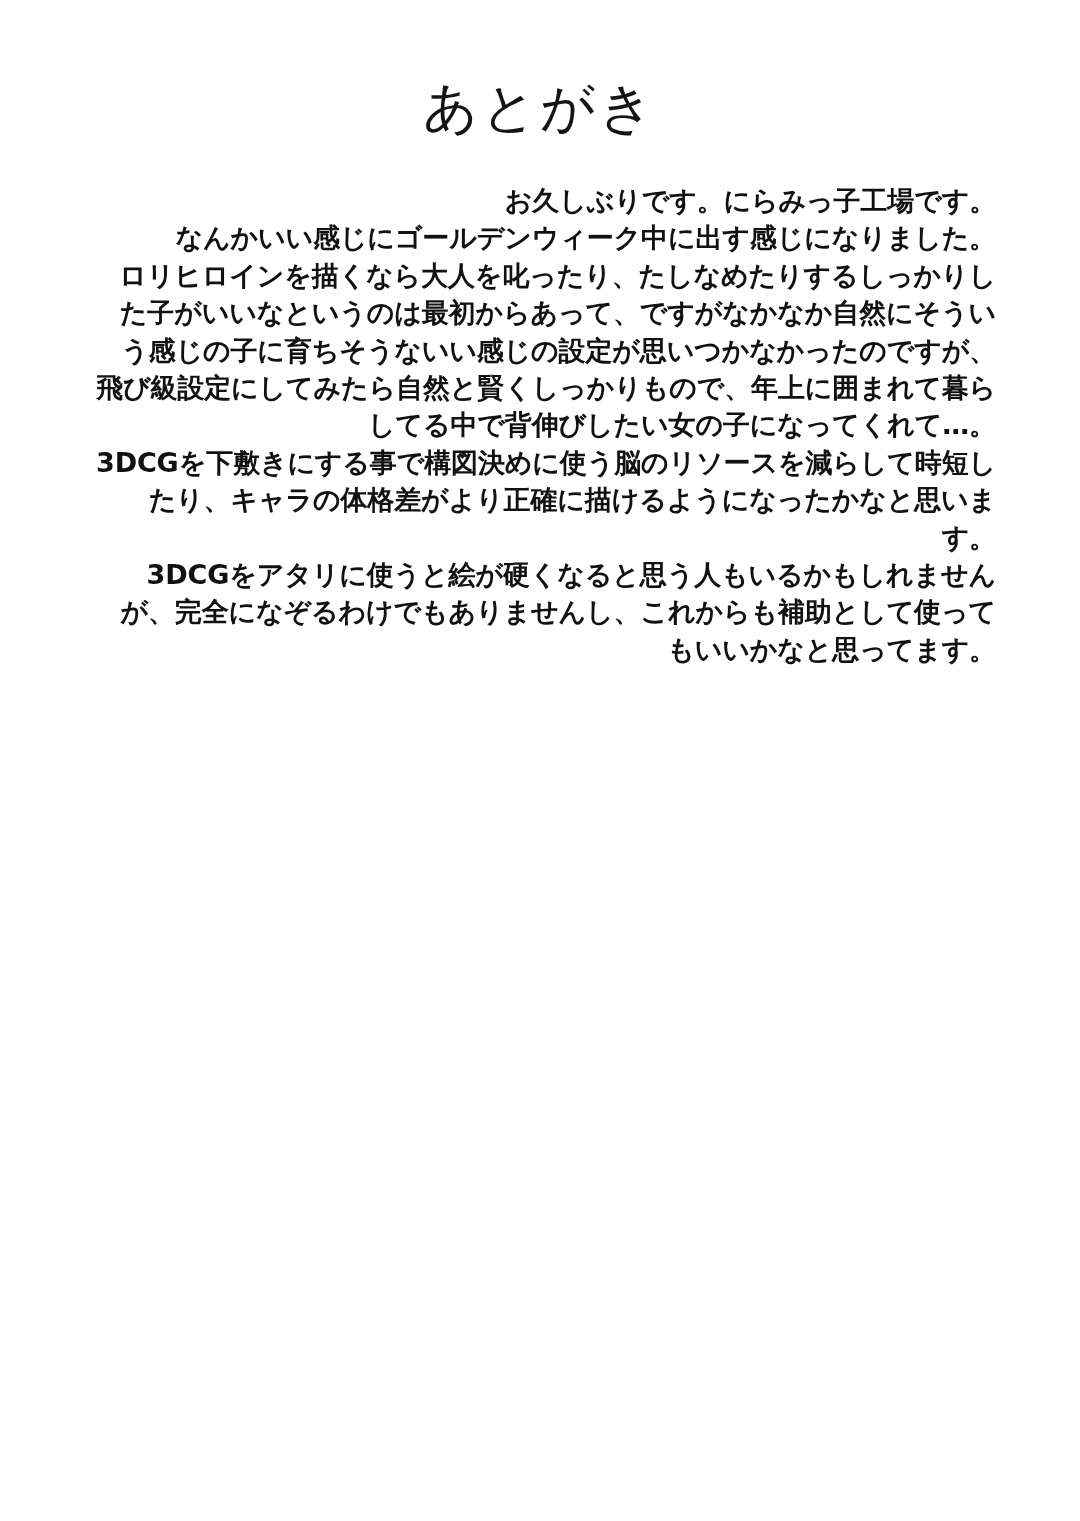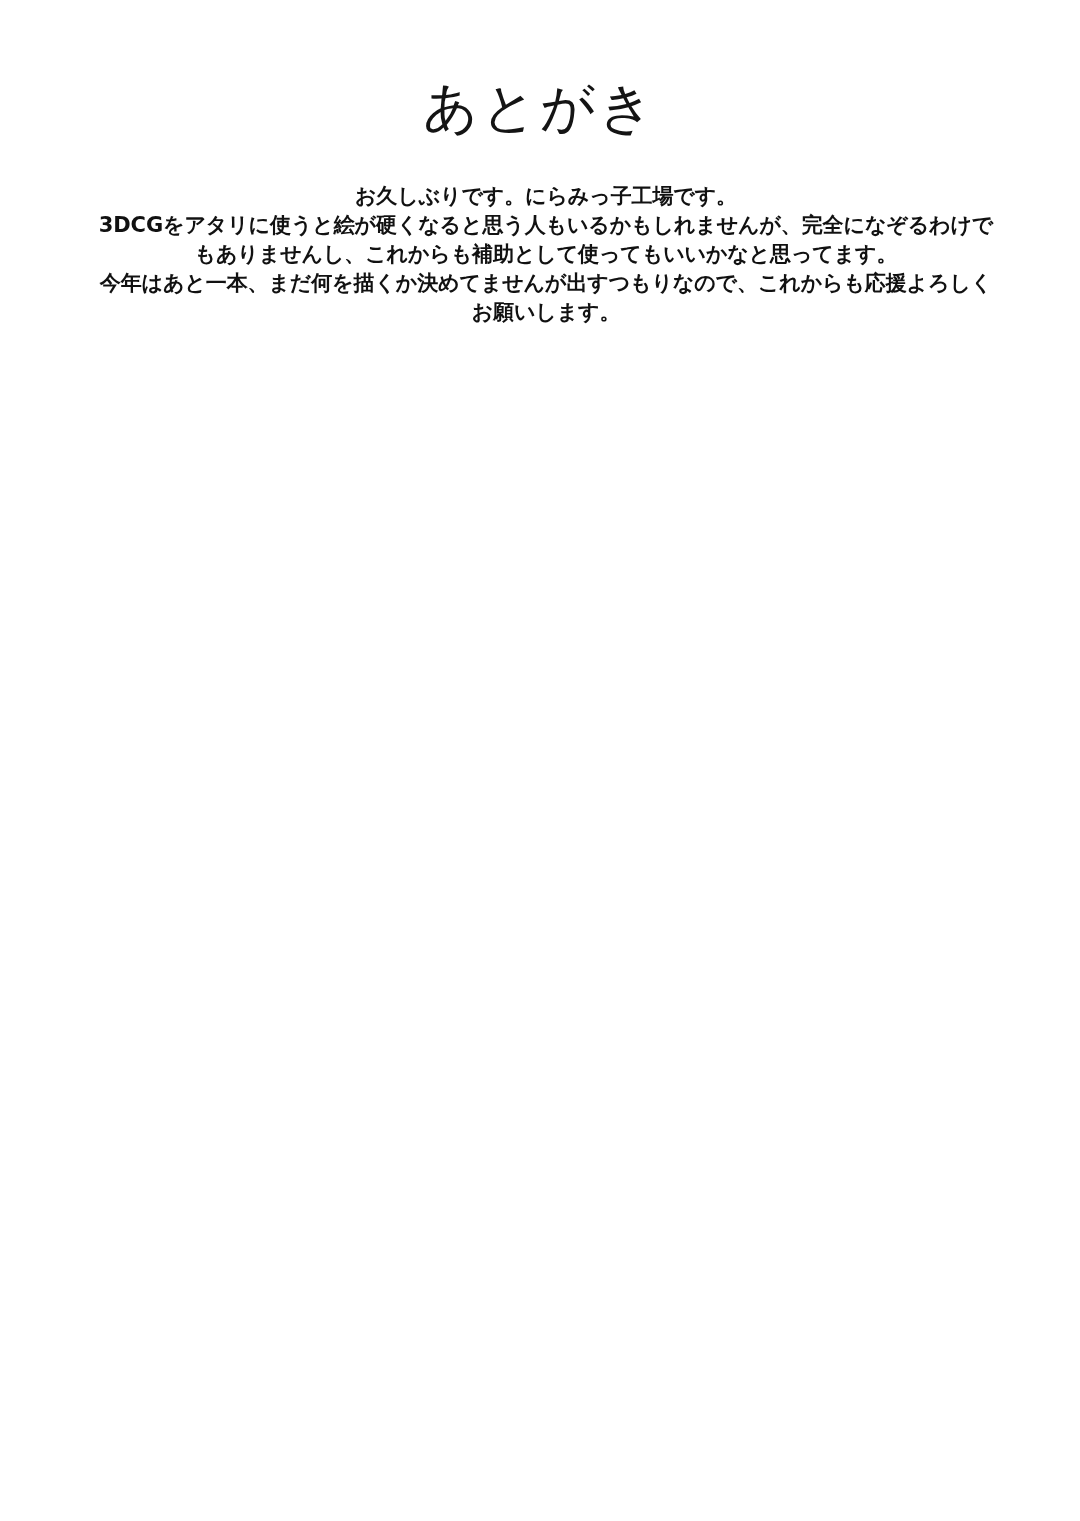--- a/index.html
+++ b/index.html
@@ -33,35 +33,37 @@
     font-family: "DejaVu Sans", "Liberation Sans", sans-serif;
   }
   .body-block {
     position: absolute;
     left: 96px;
     top: 182px;
     width: 900px;
   }
   .body-block p {
     margin: 0;
-    font-size: 21px;
+    font-size: 27px;
     line-height: 1.385;
     font-weight: 600;
     letter-spacing: -0.005em;
     color: #111111;
-    text-align: center;
+    text-align: right;
     word-break: break-all;
   }
 </style>
 </head>
 <body>
 
 <div class="page">
 
   <h1 class="afterword-title">あとがき</h1>
 
   <div class="body-block">
     <p>お久しぶりです。にらみっ子工場です。</p>
+    <p>なんかいい感じにゴールデンウィーク中に出す感じになりました。</p>
+    <p>ロリヒロインを描くなら大人を叱ったり、たしなめたりするしっかりした子がいいなというのは最初からあって、ですがなかなか自然にそういう感じの子に育ちそうないい感じの設定が思いつかなかったのですが、飛び級設定にしてみたら自然と賢くしっかりもので、年上に囲まれて暮らしてる中で背伸びしたい女の子になってくれて…。</p>
+    <p>3DCGを下敷きにする事で構図決めに使う脳のリソースを減らして時短したり、キャラの体格差がより正確に描けるようになったかなと思います。</p>
     <p>3DCGをアタリに使うと絵が硬くなると思う人もいるかもしれませんが、完全になぞるわけでもありませんし、これからも補助として使ってもいいかなと思ってます。</p>
-    <p>今年はあと一本、まだ何を描くか決めてませんが出すつもりなので、これからも応援よろしくお願いします。</p>
   </div>
 
 </div>
 
 </body></html>

